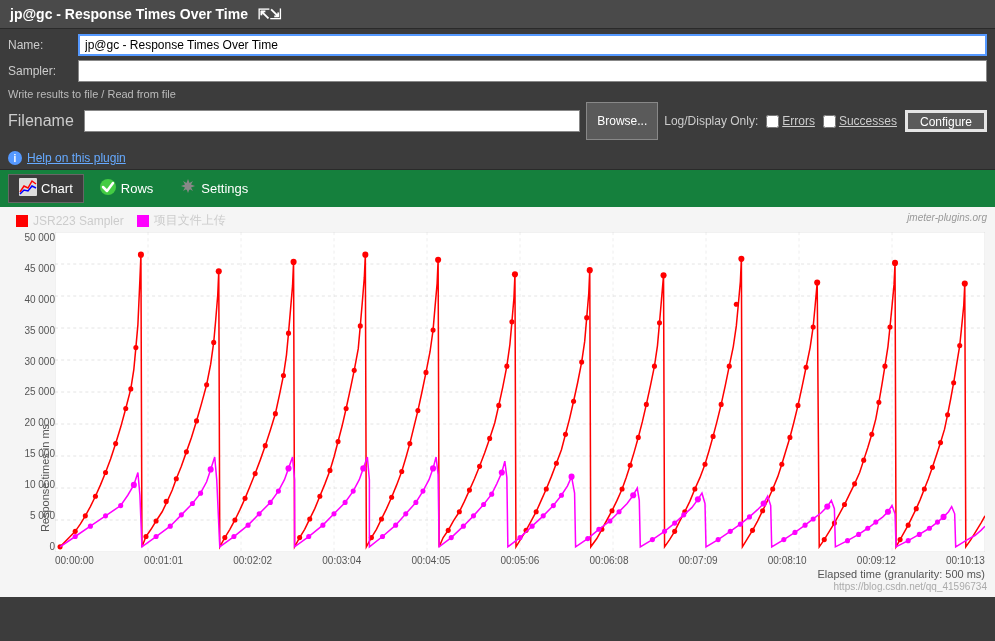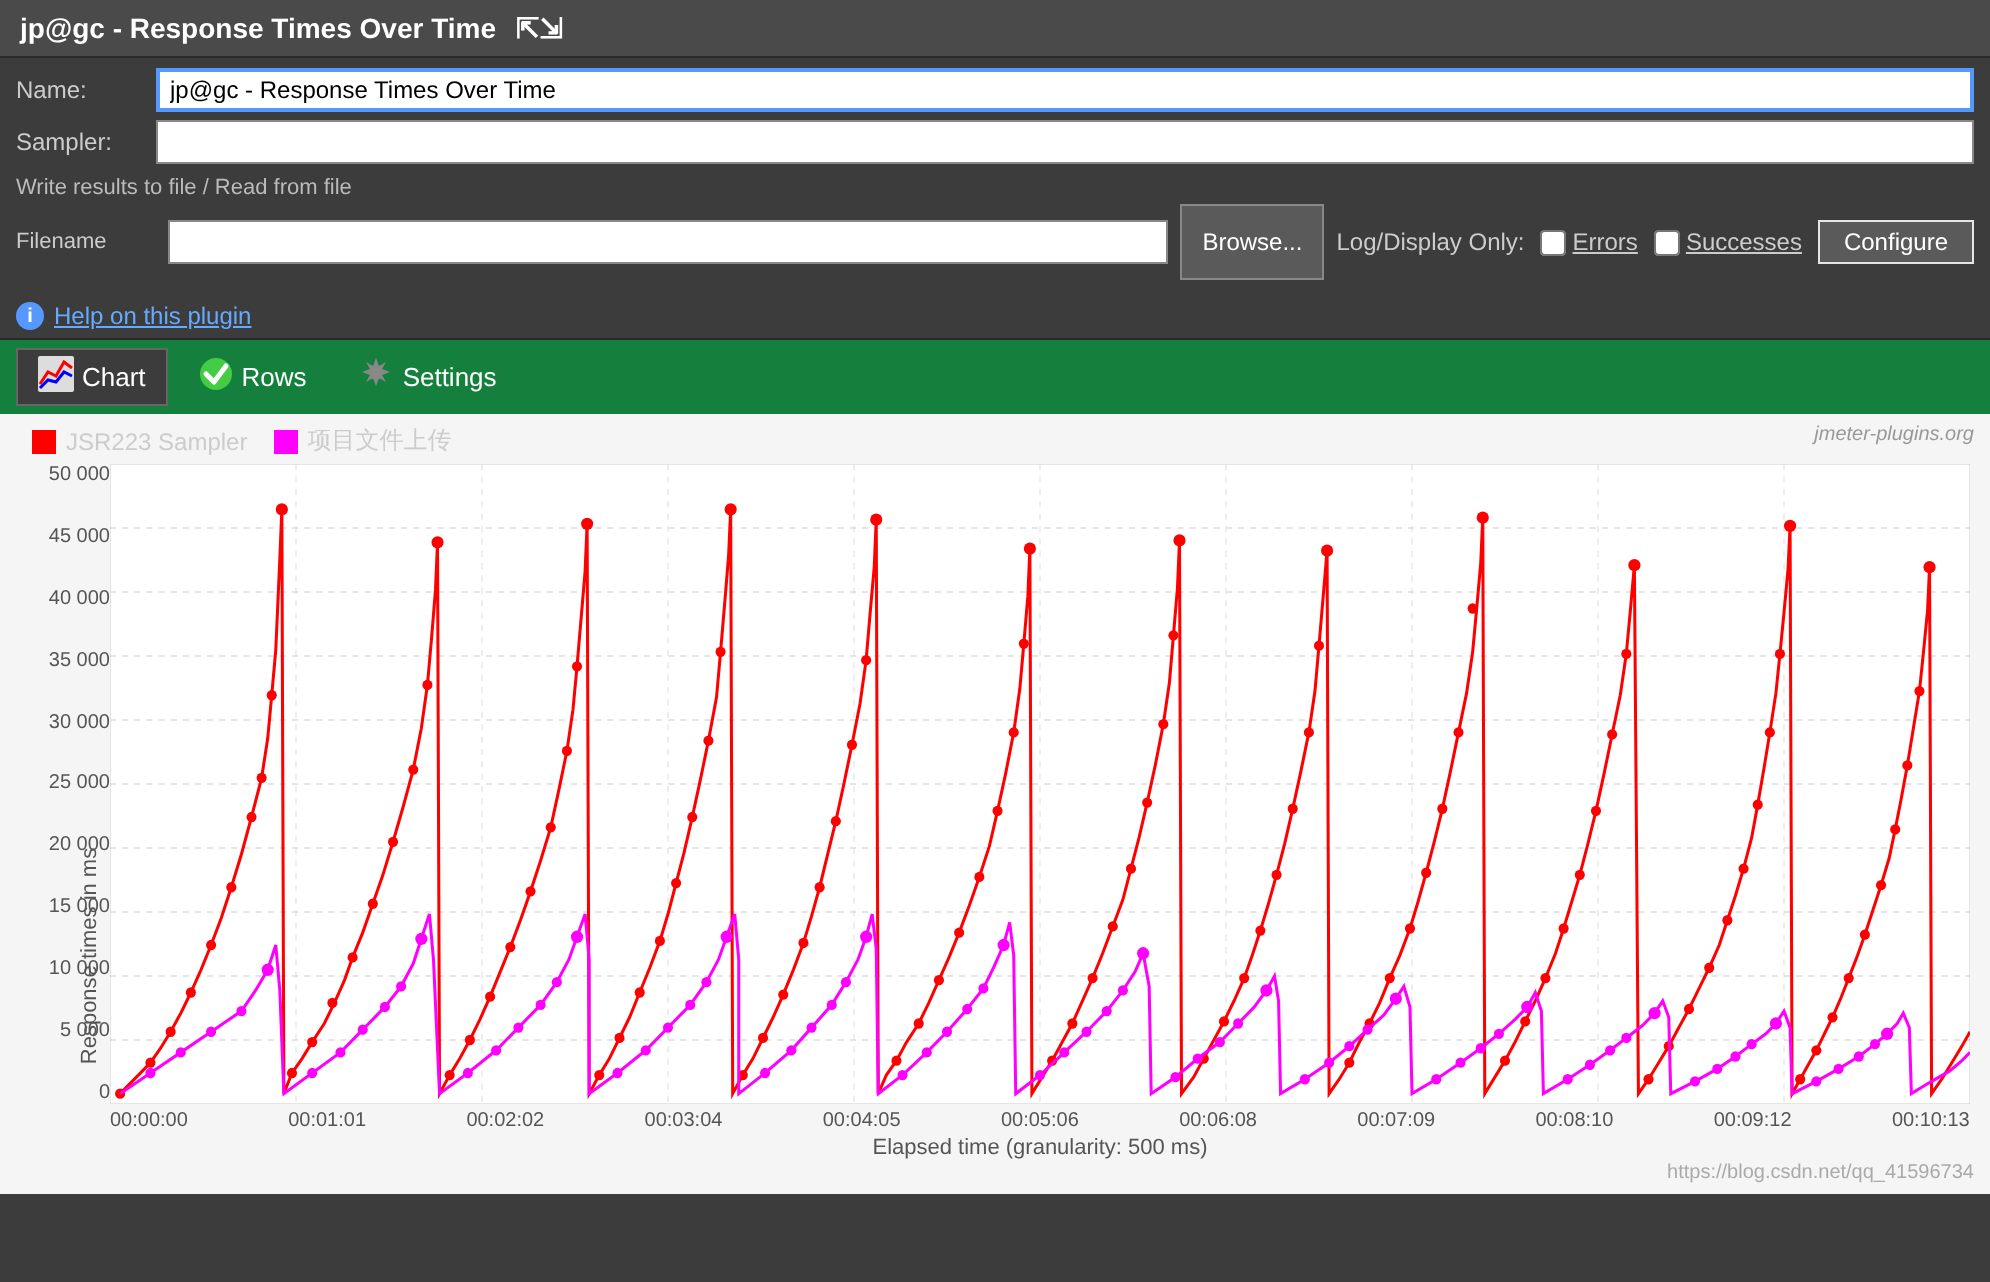--- a/index.html
+++ b/index.html
@@ -42,41 +42,41 @@
     .form-input.blue-border {
       border: 2px solid #5599ff;
     }
 
     .file-row {
       display: flex;
       align-items: center;
       margin-bottom: 4px;
       gap: 6px;
     }
-    .file-label { color: #ccc; min-width: 70px; font-size: 11px; }
+    .file-label { color: #ccc; min-width: 70px; font-size: 16px; }
     .file-input { flex: 1; background: #fff; border: 1px solid #888; color: #000; padding: 2px 5px; font-size: 12px; height: 22px; }
     .browse-btn {
       background: #5a5a5a;
       border: 1px solid #888;
       color: #fff;
       padding: 2px 10px;
       cursor: pointer;
       font-size: 12px;
       height: 38px;
     }
     .log-display {
       display: flex;
       align-items: center;
       gap: 8px;
       font-size: 12px;
       color: #ccc;
     }
     .configure-btn {
       background: #5a5a5a;
-      border: 1px solid #e5e5e5;
+      border: 3px solid #e5e5e5;
       color: #fff;
       padding: 2px 12px;
       cursor: pointer;
       font-size: 12px;
       height: 22px;
     }
     .checkbox-label { display: flex; align-items: center; gap: 3px; text-decoration: underline; }
 
     .help-row {
       padding: 2px 8px 4px 8px;
@@ -165,21 +165,21 @@
       height: 45px;
     }
     .xaxis-labels {
       display: flex;
       justify-content: space-between;
       font-size: 10px;
       color: #555;
       padding-top: 3px;
     }
     .xaxis-title {
-      text-align: center;
+      text-align: right;
       font-size: 11px;
       color: #555;
       margin-top: 2px;
     }
 
     .watermark-url {
       position: absolute;
       bottom: 5px;
       right: 8px;
       font-size: 10px;

